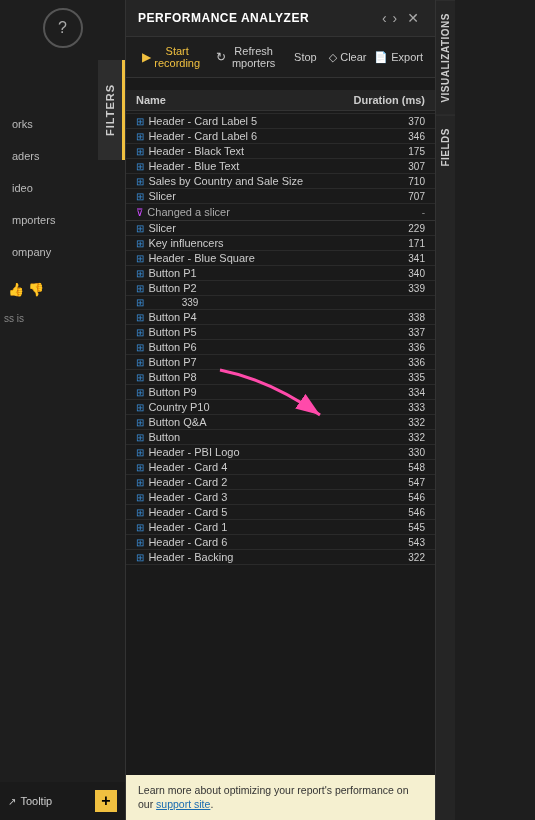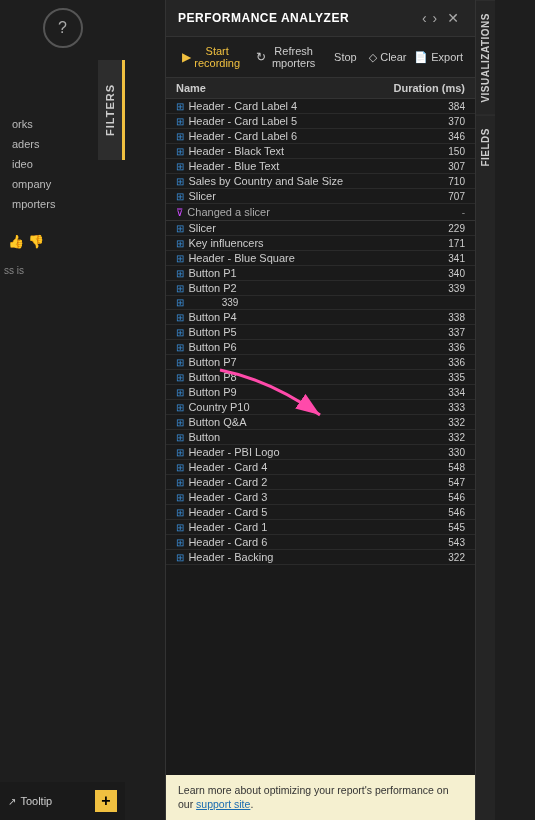--- a/index.html
+++ b/index.html
@@ -55,21 +55,21 @@
       display: flex;
       align-items: center;
       justify-content: center;
       cursor: pointer;
       border-left: 3px solid #f0c040;
     }
 
     .sidebar-nav {
       display: flex;
       flex-direction: column;
-      gap: 0;
+      gap: 12px;
       padding: 8px 4px;
       margin-top: 50px;
     }
 
     .sidebar-nav-item {
       color: #bbb;
       font-size: 11px;
       padding: 4px 8px;
       cursor: pointer;
     }
@@ -123,21 +123,20 @@
     }
 
     
     .perf-panel {
       width: 310px;
       background: #1a1a1a;
       display: flex;
       flex-direction: column;
       border-left: 1px solid #333;
       flex-shrink: 0;
-      margin-left: 40px;
     }
 
     .perf-header {
       background: #252525;
       padding: 8px 12px;
       display: flex;
       align-items: center;
       justify-content: space-between;
       border-bottom: 1px solid #333;
     }
@@ -215,21 +214,21 @@
       overflow-x: hidden;
     }
 
     .table-header {
       display: flex;
       justify-content: space-between;
       padding: 4px 10px;
       background: #252525;
       border-bottom: 1px solid #333;
       position: sticky;
-      top: 0;
+      top: 12px;
     }
 
     .table-header-name {
       color: #ccc;
       font-size: 11px;
       font-weight: 600;
     }
 
     .table-header-duration {
       color: #ccc;
@@ -375,22 +374,22 @@
     </button>
 
     <div class="filters-tab">
       <span>FILTERS</span>
     </div>
 
     <div class="sidebar-nav">
       <div class="sidebar-nav-item">orks</div>
       <div class="sidebar-nav-item">aders</div>
       <div class="sidebar-nav-item">ideo</div>
+      <div class="sidebar-nav-item">mporters</div>
       <div class="sidebar-nav-item">ompany</div>
-      <div class="sidebar-nav-item">mporters</div>
     </div>
 
     <div class="sidebar-thumbs">
       <span style="color:#aaa;font-size:13px;cursor:pointer;">👍</span>
       <span style="color:#aaa;font-size:13px;cursor:pointer;">👎</span>
     </div>
 
     <div class="sidebar-small-text">ss is</div>
 
     <div class="sidebar-bottom">
@@ -474,21 +473,21 @@
                 <span class="row-duration">370</span>
               </div>
               <div class="table-row">
                 <span class="row-icon">⊞</span>
                 <span class="row-name">Header - Card Label 6</span>
                 <span class="row-duration">346</span>
               </div>
               <div class="table-row">
                 <span class="row-icon">⊞</span>
                 <span class="row-name">Header - Black Text</span>
-                <span class="row-duration">150</span>
+                <span class="row-duration">175</span>
               </div>
               <div class="table-row">
                 <span class="row-icon">⊞</span>
                 <span class="row-name">Header - Blue Text</span>
                 <span class="row-duration">307</span>
               </div>
               <div class="table-row">
                 <span class="row-icon">⊞</span>
                 <span class="row-name">Sales by Country and Sale Size</span>
                 <span class="row-duration">710</span>

